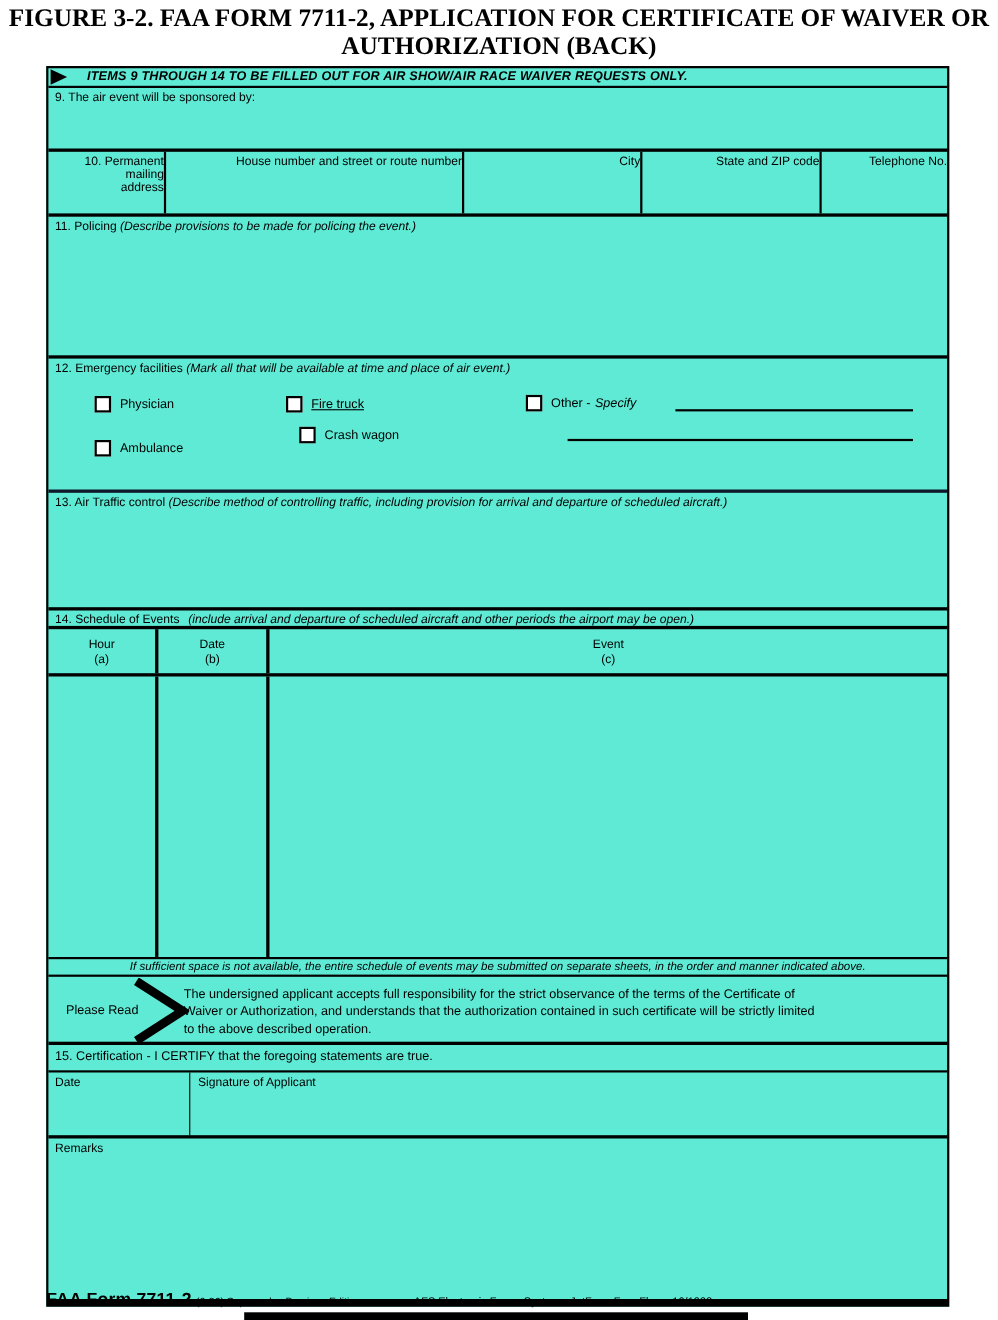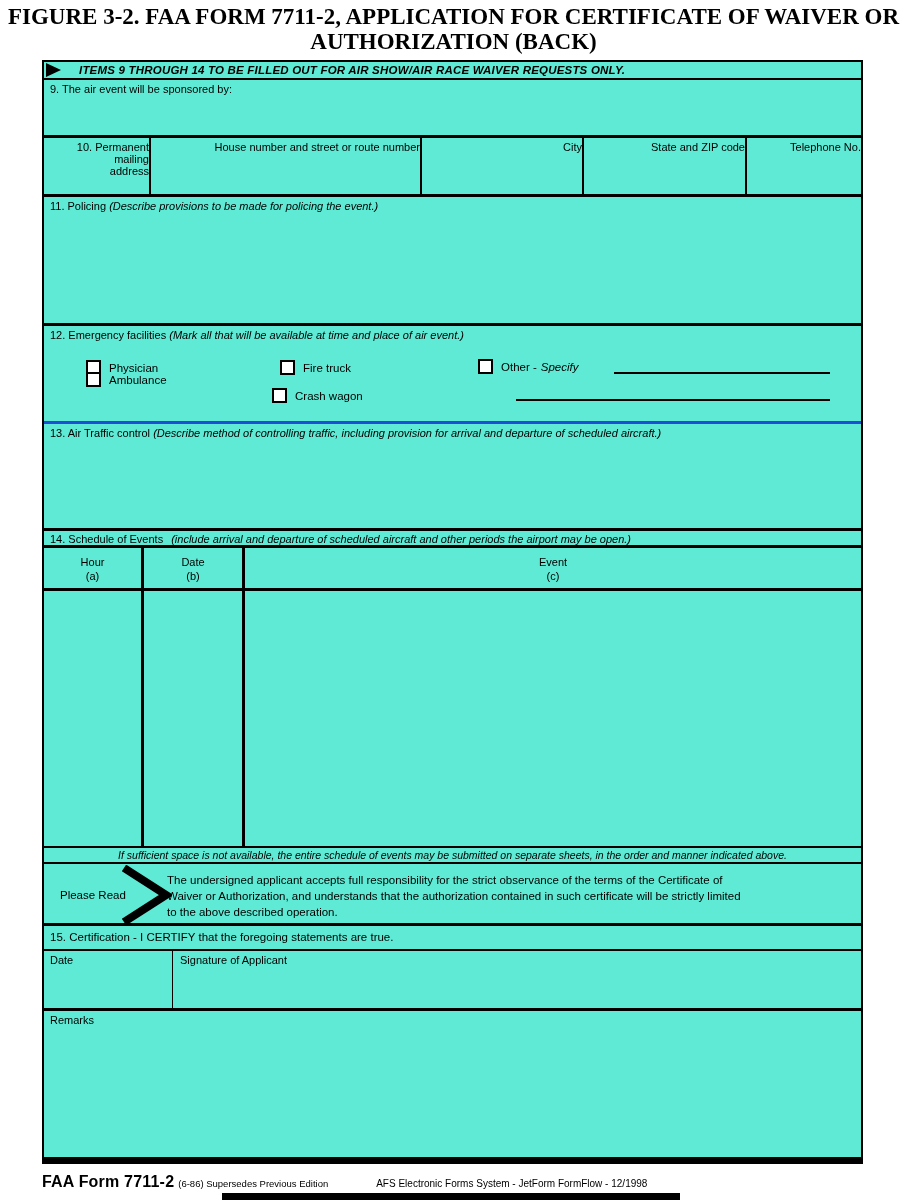--- a/index.html
+++ b/index.html
@@ -24,21 +24,21 @@
   .r10 .c { box-sizing:border-box; font-size:11px; }
   .r10 .c + .c { border-left:2px solid #000; }
   .c-lab { flex:0 0 105px; padding:3px 0 0 6px; }
   .c-lab .ind { padding-left:26px; }
   .c-house { flex:0 0 271px; padding:3px 0 0 7px; }
   .c-city  { flex:0 0 162px; padding:3px 0 0 7px; }
   .c-state { flex:0 0 163px; padding:3px 0 0 7px; }
   .c-phone { flex:1; padding:3px 0 0 7px; }
 
   .r11 { height:129px; border-bottom:3px solid #000; }
-  .r12 { height:98px;  border-bottom:3px solid #1d4ed8; }
+  .r12 { height:122px;  border-bottom:3px solid #0f172a; }
   .r13 { height:107px; border-bottom:3px solid #000; }
 
   .cb-item { position:absolute; display:flex; align-items:center; font-size:11.5px; }
   .cb-box { width:11px; height:11px; border:2px solid #000; background:#fff; margin-right:8px; flex:0 0 auto; }
   .spec-line { position:absolute; height:0; border-bottom:2px solid #000; }
 
   .r14h { height:17px; border-bottom:3px solid #000; }
   .r14h .lbl { padding-top:2px; }
   .thead { height:43px; border-bottom:3px solid #000; display:flex; }
   .thead .th { box-sizing:border-box; text-align:center; font-size:11px; padding-top:7px; line-height:1.3; }
@@ -123,32 +123,32 @@
   <div class="row r12">
     <div class="lbl">
       <span>12. Emergency facilities</span>
       <span class="hint">(Mark all that will be available at time and place of air event.)</span>
     </div>
 
     <div class="cb-item" style="left:42px; top:34px;">
       <span class="cb-box"></span>
       <span>Physician</span>
     </div>
-    <div class="cb-item" style="left:236px; top:34px;">
+    <div class="cb-item" style="left:216px; top:34px;text-decoration:underline;">
       <span class="cb-box"></span>
       <span>Fire truck</span>
     </div>
     <div class="cb-item" style="left:434px; top:33px;">
       <span class="cb-box"></span>
       <span>Other -</span>
       <span class="hint" style="margin-left:4px;">Specify</span>
     </div>
     <div class="spec-line" style="left:570px; width:216px; top:46px;"></div>
 
-    <div class="cb-item" style="left:42px; top:46px;">
+    <div class="cb-item" style="left:42px; top:74px;">
       <span class="cb-box"></span>
       <span>Ambulance</span>
     </div>
     <div class="cb-item" style="left:228px; top:62px;">
       <span class="cb-box"></span>
       <span>Crash wagon</span>
     </div>
     <div class="spec-line" style="left:472px; width:314px; top:73px;"></div>
   </div>
 

